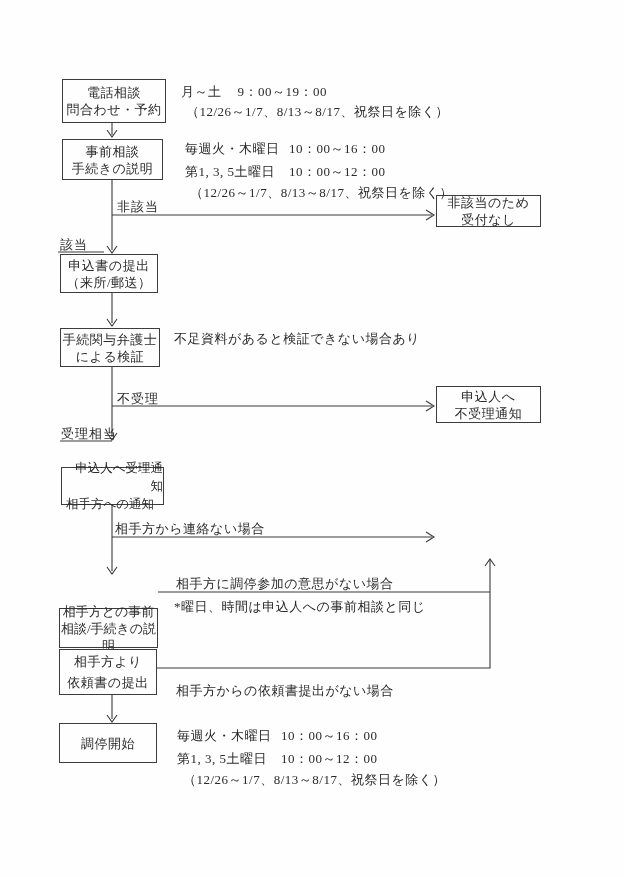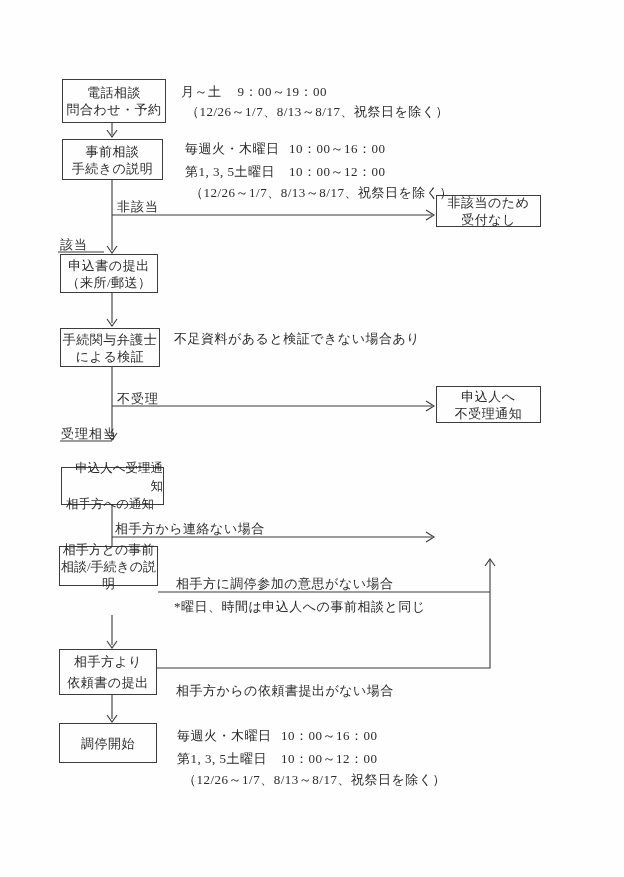--- a/index.html
+++ b/index.html
@@ -120,21 +120,21 @@
     <div>申込人へ</div>
     <div>不受理通知</div>
   </div>
 
   <div class="node left-align" style="left:61px;top:442px;width:103px;height:38px;font-size:12.5px;line-height:18px;">
     <div>申込人へ受理通知</div>
     <div>相手方への通知</div>
   </div>
 
 
-  <div class="node" style="left:59px;top:546px;width:99px;height:40px;letter-spacing:0;">
+  <div class="node" style="left:59px;top:608px;width:99px;height:40px;letter-spacing:0;">
     <div>相手方との事前</div>
     <div>相談/手続きの説明</div>
   </div>
 
   <div class="node" style="left:59px;top:649px;width:98px;height:46px;line-height:21px;">
     <div>相手方より</div>
     <div>依頼書の提出</div>
   </div>
 
   <div class="node" style="left:59px;top:723px;width:98px;height:40px;">

